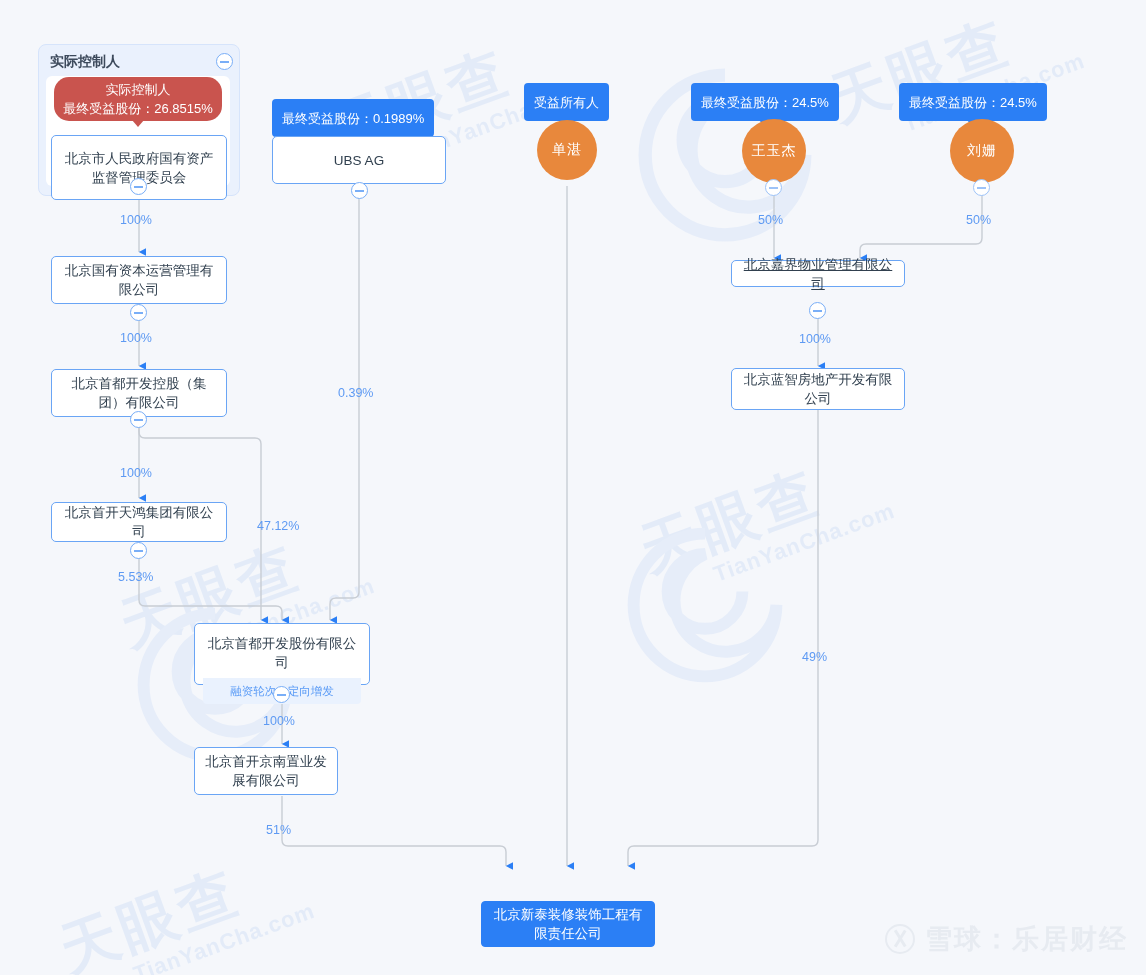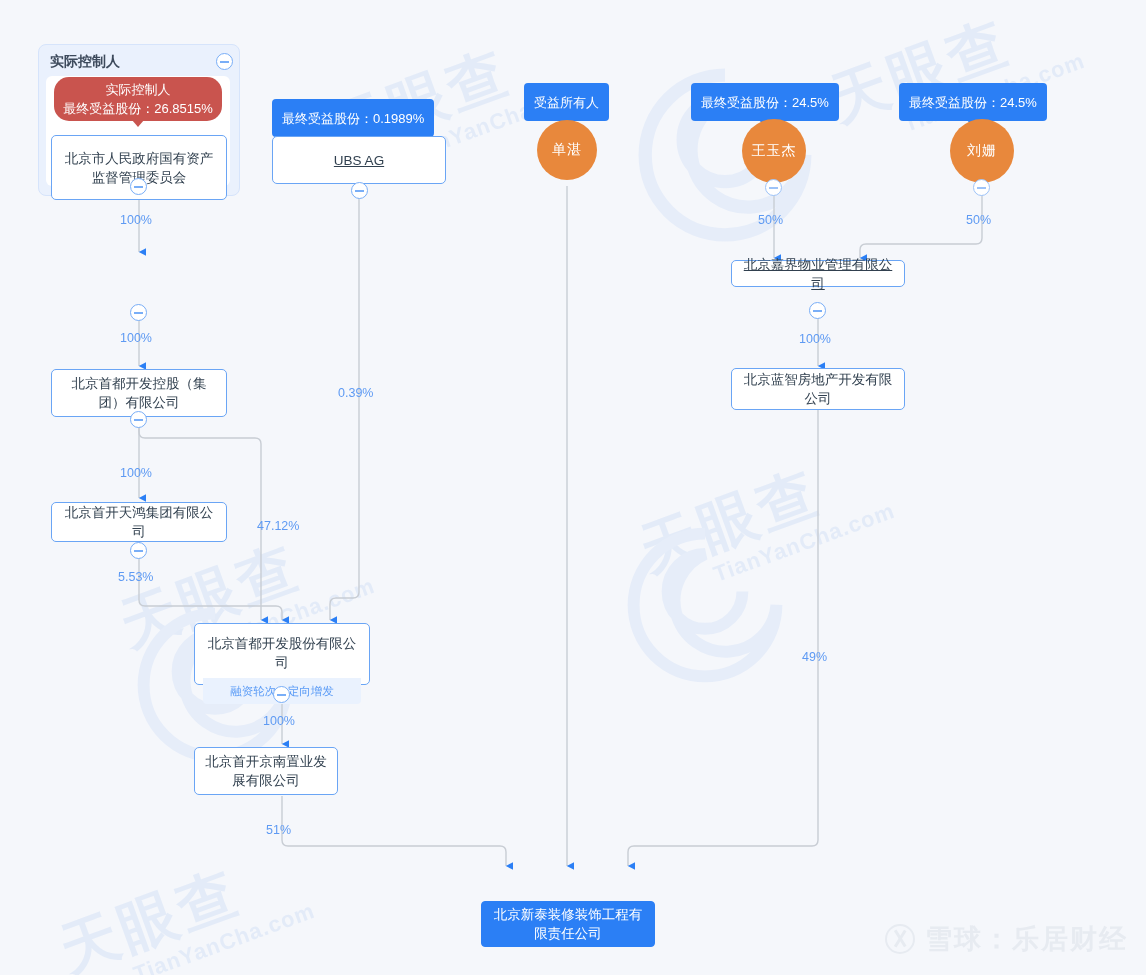--- a/index.html
+++ b/index.html
@@ -204,33 +204,36 @@
   <div class="badge blue" style="left:899px;top:83px;height:26px;">
     <span>最终受益股份：24.5%</span>
     <i class="tip"></i>
   </div>
 
   <div class="node" style="left:51px;top:135px;width:176px;height:65px;">
     <span>北京市人民政府国有资产监督管理委员会</span>
   </div>
   <div class="toggle" style="left:130px;top:178px;"></div>
 
+  <div class="node" style="left:51px;top:256px;width:176px;height:48px;">
+    <span>北京国有资本运营管理有限公司</span>
+  </div>
   <div class="toggle" style="left:130px;top:304px;"></div>
 
   <div class="node" style="left:51px;top:369px;width:176px;height:48px;">
     <span>北京首都开发控股（集团）有限公司</span>
   </div>
   <div class="toggle" style="left:130px;top:411px;"></div>
 
   <div class="node" style="left:51px;top:502px;width:176px;height:40px;">
     <span>北京首开天鸿集团有限公司</span>
   </div>
   <div class="toggle" style="left:130px;top:542px;"></div>
 
-  <div class="node" style="left:272px;top:136px;width:174px;height:48px;text-decoration:underline;">
+  <div class="node" style="left:272px;top:136px;width:174px;height:48px;">
     <span>UBS AG</span>
   </div>
   <div class="toggle" style="left:351px;top:182px;"></div>
 
   <div class="node has-sub" style="left:194px;top:623px;width:176px;height:62px;">
     <span>北京首都开发股份有限公司</span>
     <span class="sub">融资轮次：定向增发</span>
   </div>
   <div class="toggle" style="left:273px;top:686px;"></div>
 

